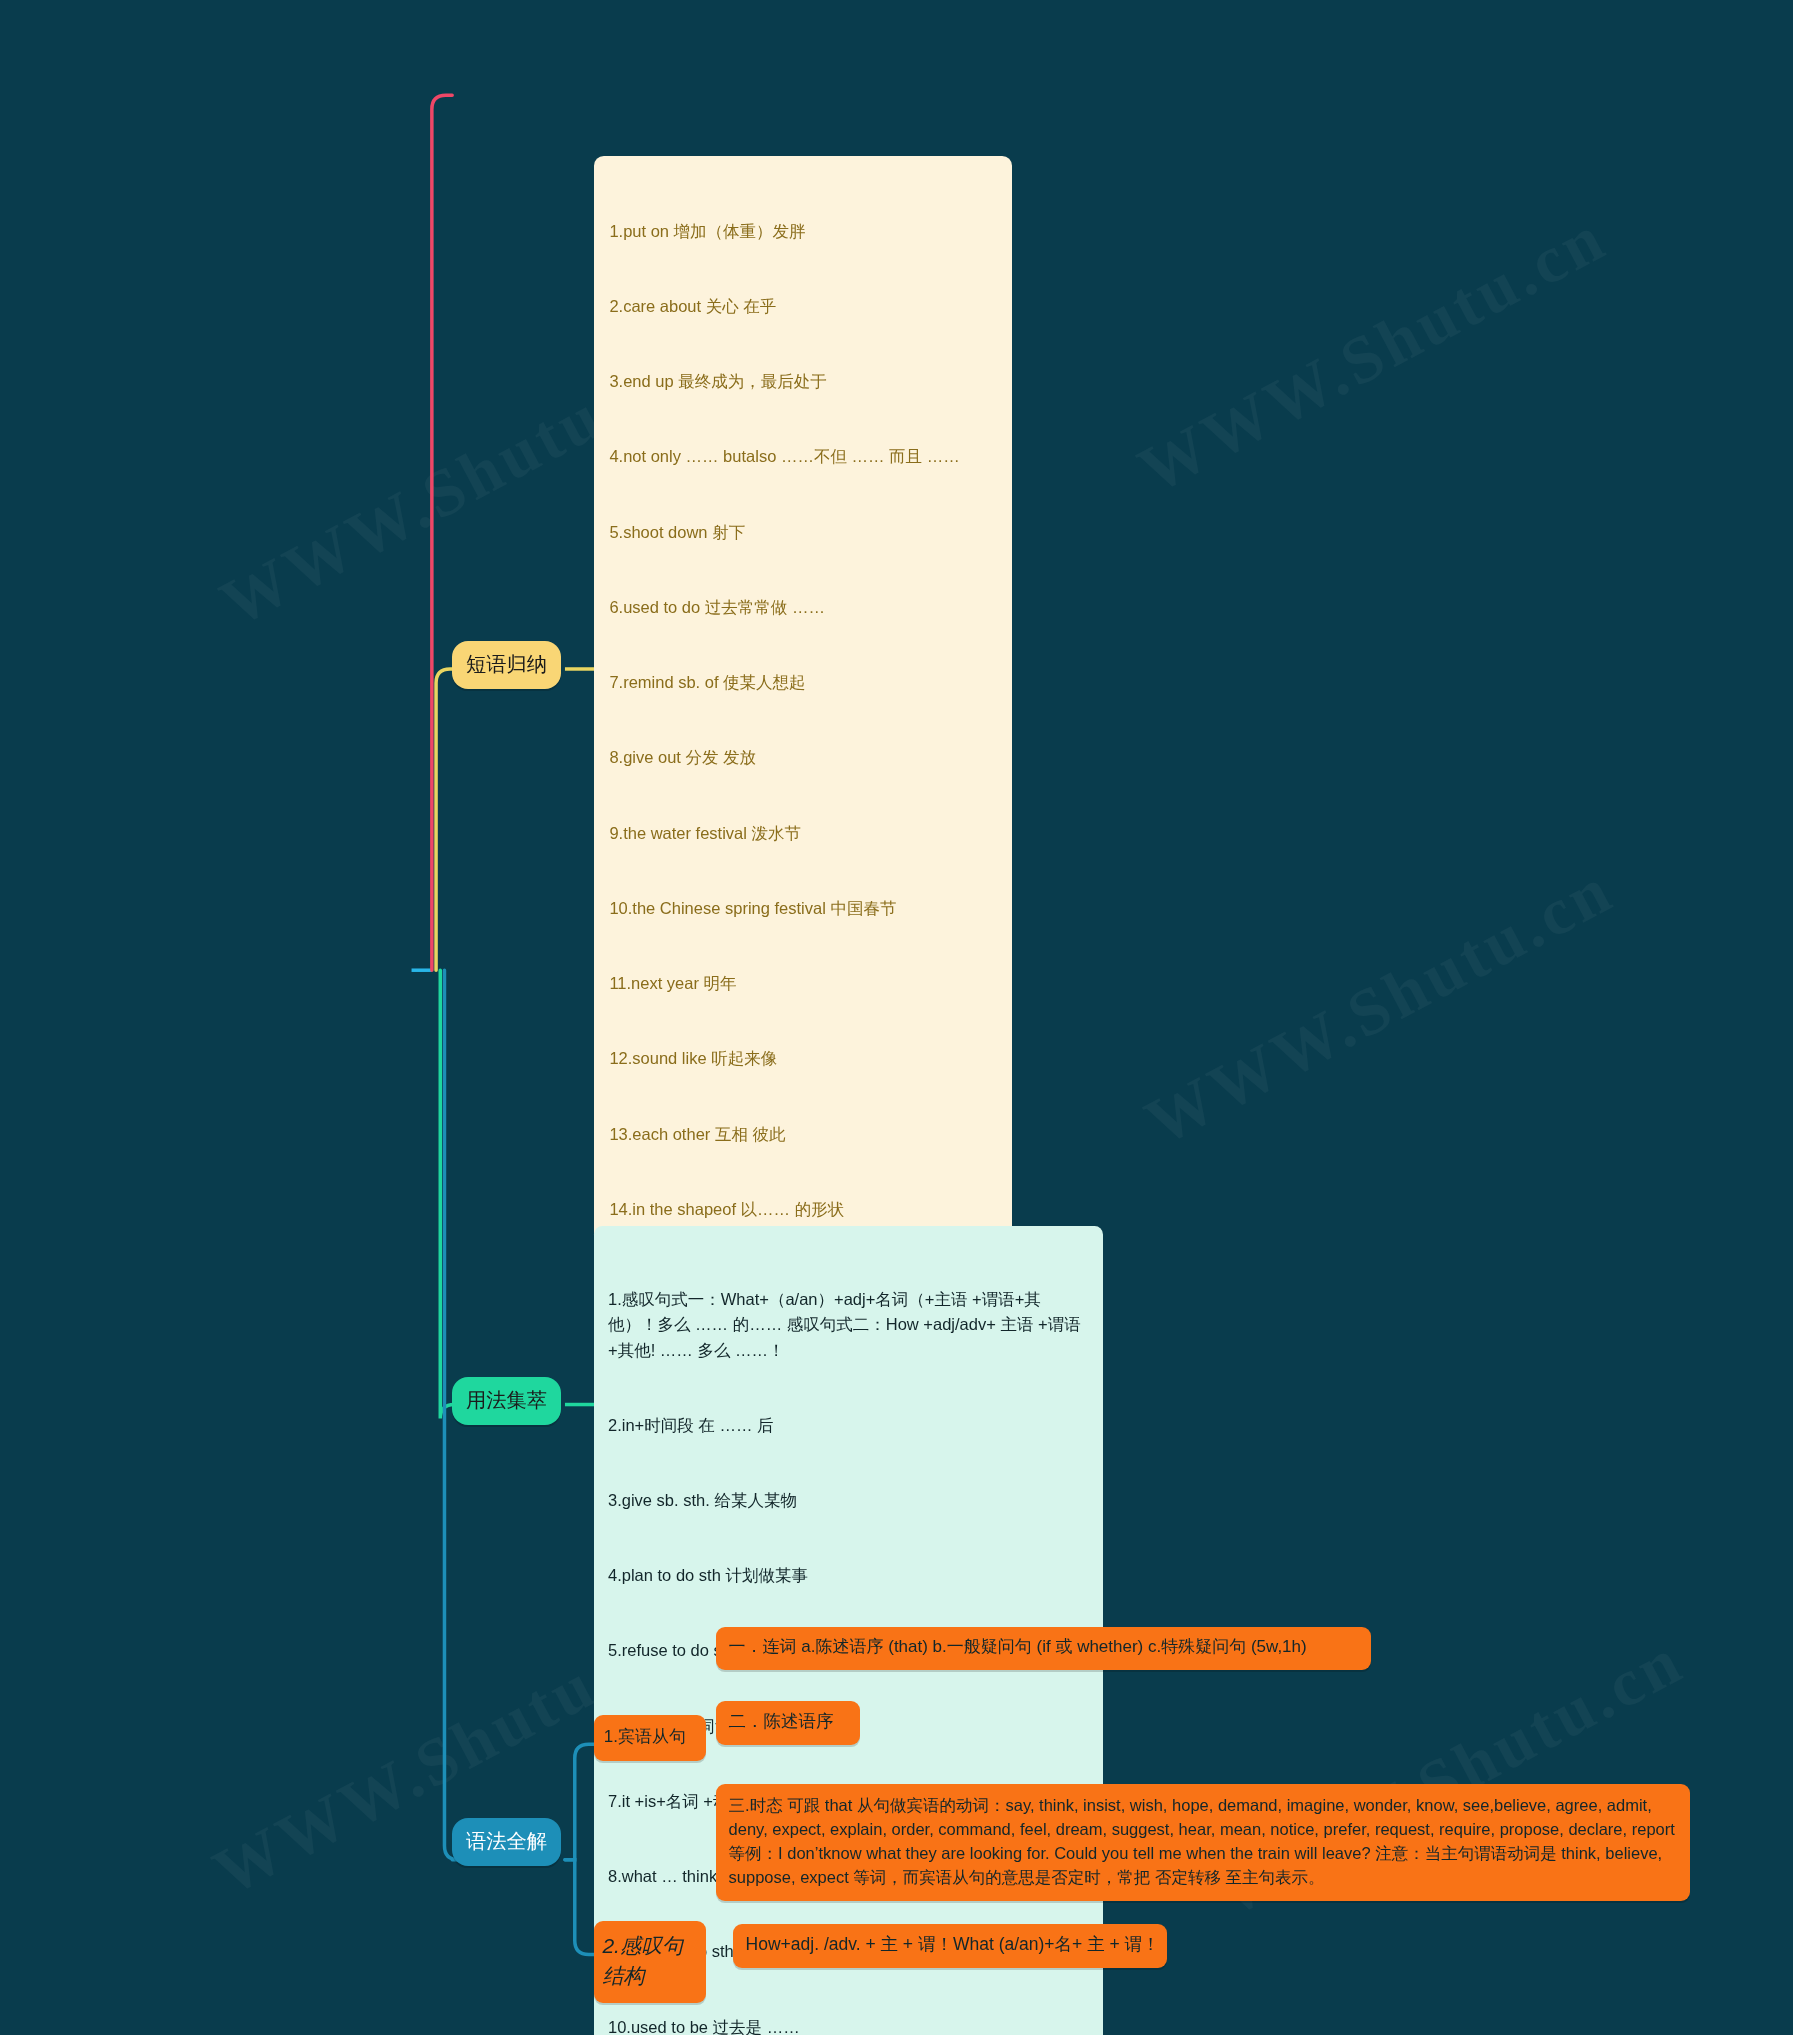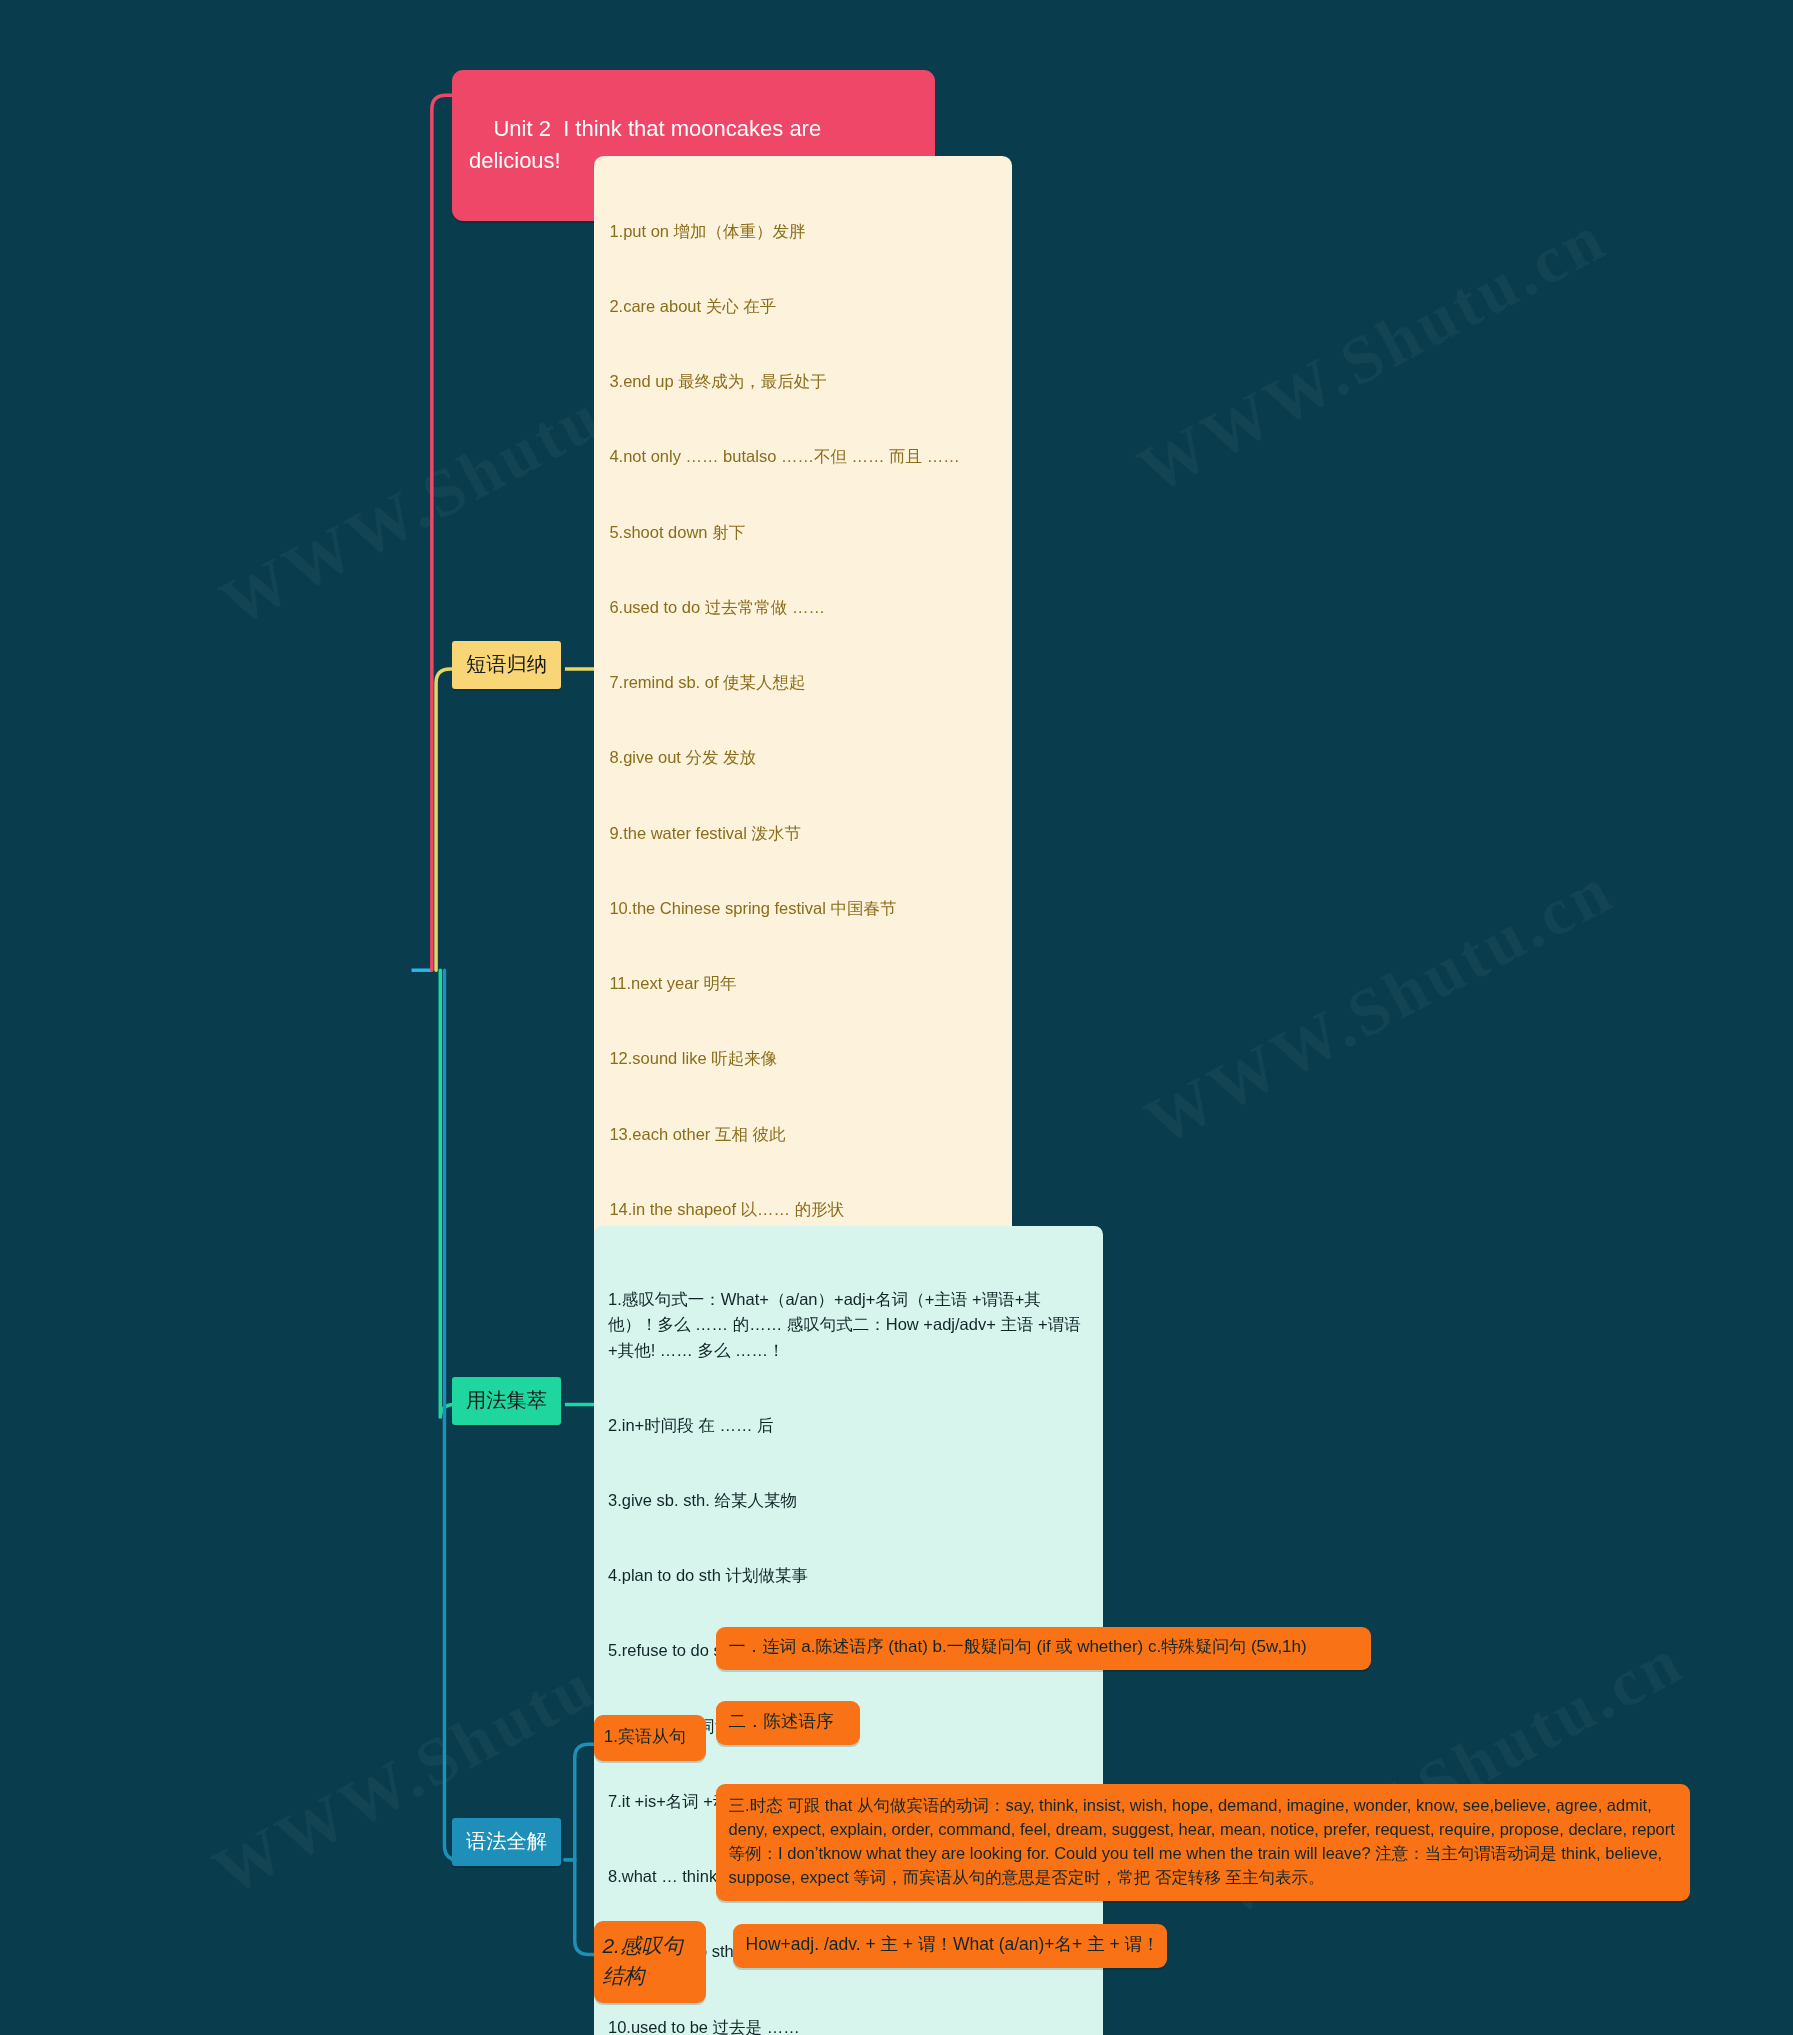--- a/index.html
+++ b/index.html
@@ -54,21 +54,21 @@
     color: #ffffff;
     font-size: 22px;
     padding: 11.2px 17px 12.6px;
     border-radius: 11.2px;
     box-shadow: 0 2.1px 0 rgba(0,0,0,0.18);
   }
 
   
   .branch-chip {
     position: absolute;
-    border-radius: 3px;
+    border-radius: 16px;
     font-size: 20.3px;
     padding: 9px 14px 10.5px;
     color: #1b1b1b;
     white-space: nowrap;
     box-shadow: 0 2.1px 0 rgba(0,0,0,0.16);
   }
   #chip-phrases { left: 452px; top: 641px; background: #f9d675; }
   #chip-usage   { left: 452px; top: 1377px; background: #1fd79e; }
   #chip-grammar { left: 452px; top: 1818px; background: #1d8fb8; color:#ffffff; }
 
@@ -148,23 +148,20 @@
     <path d="M1000,2490 L1000,2370 Q1000,2350 1020,2350 L1022,2350" stroke="#1d8fb8" stroke-width="5" fill="none" stroke-linecap="round"></path>
     <path d="M1000,2490 L1022,2490" stroke="#1d8fb8" stroke-width="5" fill="none"></path>
     <path d="M1000,2490 L1000,2770 Q1000,2790 1020,2790 L1022,2790" stroke="#1d8fb8" stroke-width="5" fill="none" stroke-linecap="round" opacity="0"></path>
     <path d="M1000,2490 L1000,2760 Q1000,2780 1020,2780 L1022,2780" stroke="#1d8fb8" stroke-width="5" fill="none" stroke-linecap="round" opacity="0"></path>
     <path d="M1000,2490 L1000,2590 Q1000,2610 1020,2610 L1022,2610" stroke="#1d8fb8" stroke-width="5" fill="none" stroke-linecap="round"></path>
 
     <path d="M1008,2790 L1046,2790" stroke="#1d8fb8" stroke-width="5" fill="none"></path>
   </svg>
 
 
-  <div class="node" id="title-node">
-    <span>Unit 2  I think that mooncakes are delicious!</span>
-  </div>
 
   <div class="branch-chip" id="chip-phrases">
     <span>短语归纳</span>
   </div>
 
   <div class="node" id="panel-phrases">
     <div class="line">1.put on 增加（体重）发胖</div>
     <div class="line">2.care about 关心 在乎</div>
     <div class="line">3.end up 最终成为，最后处于</div>
     <div class="line">4.not only …… butalso ……不但 …… 而且 ……</div>

